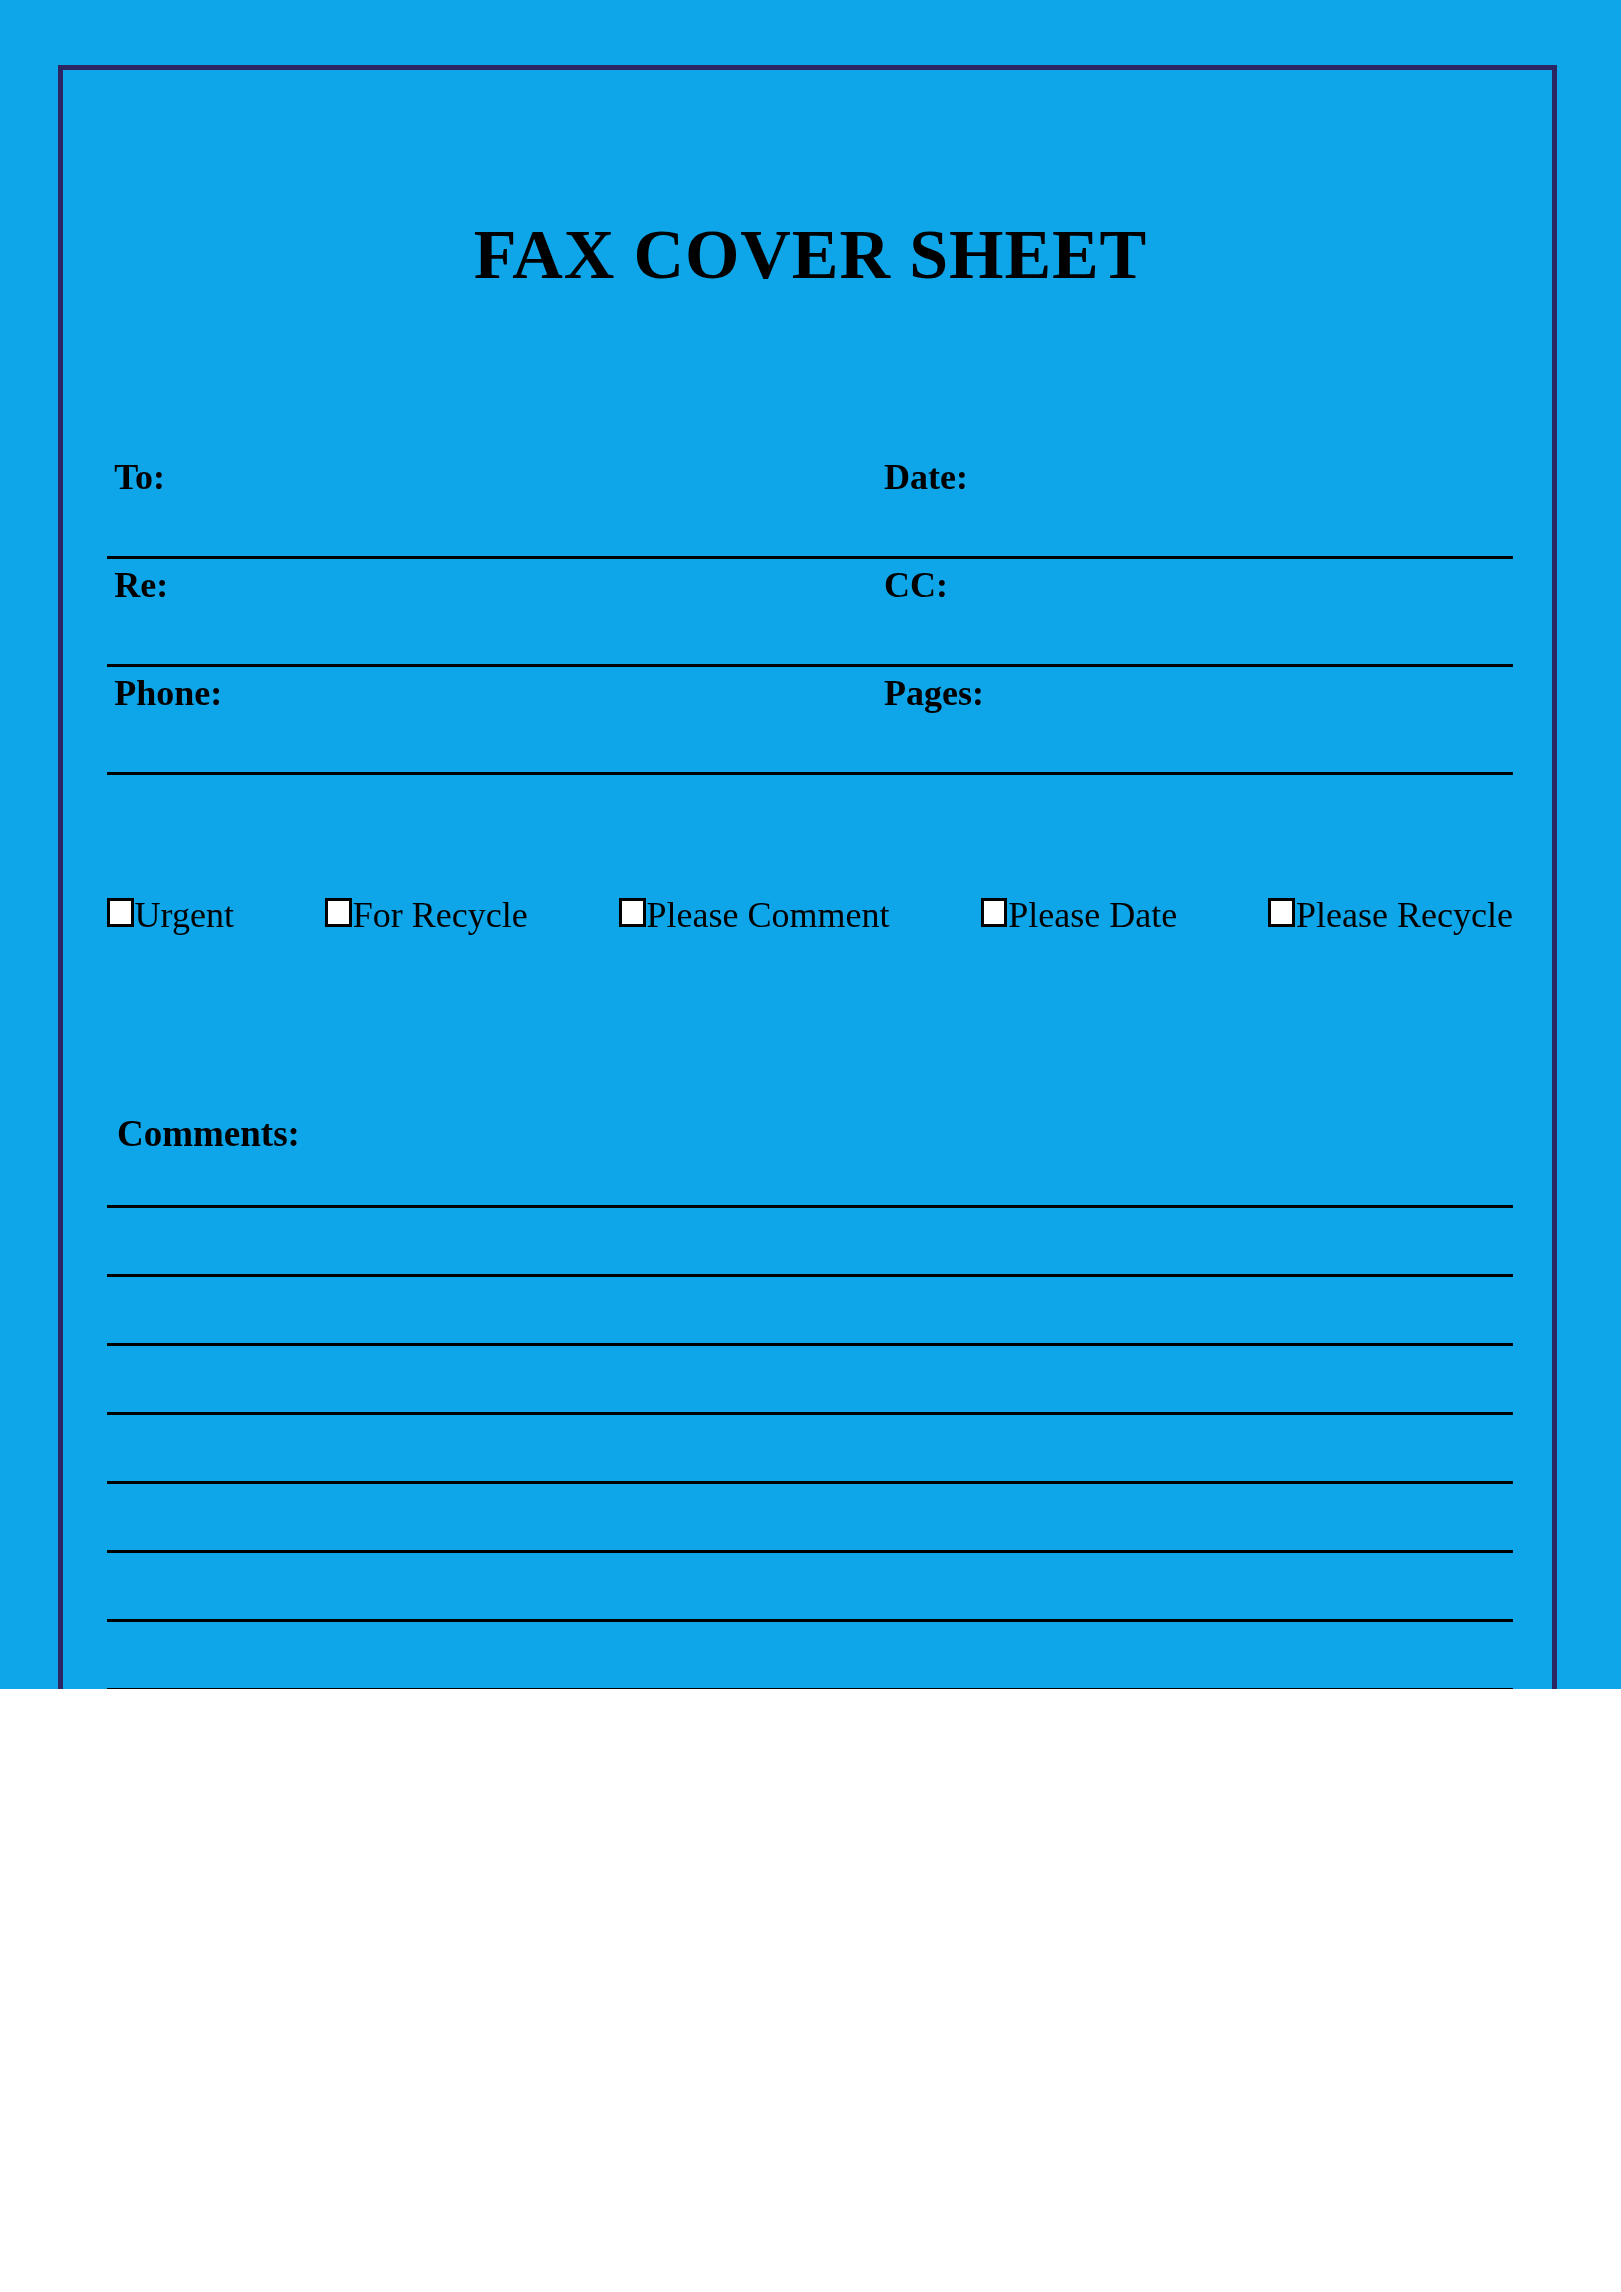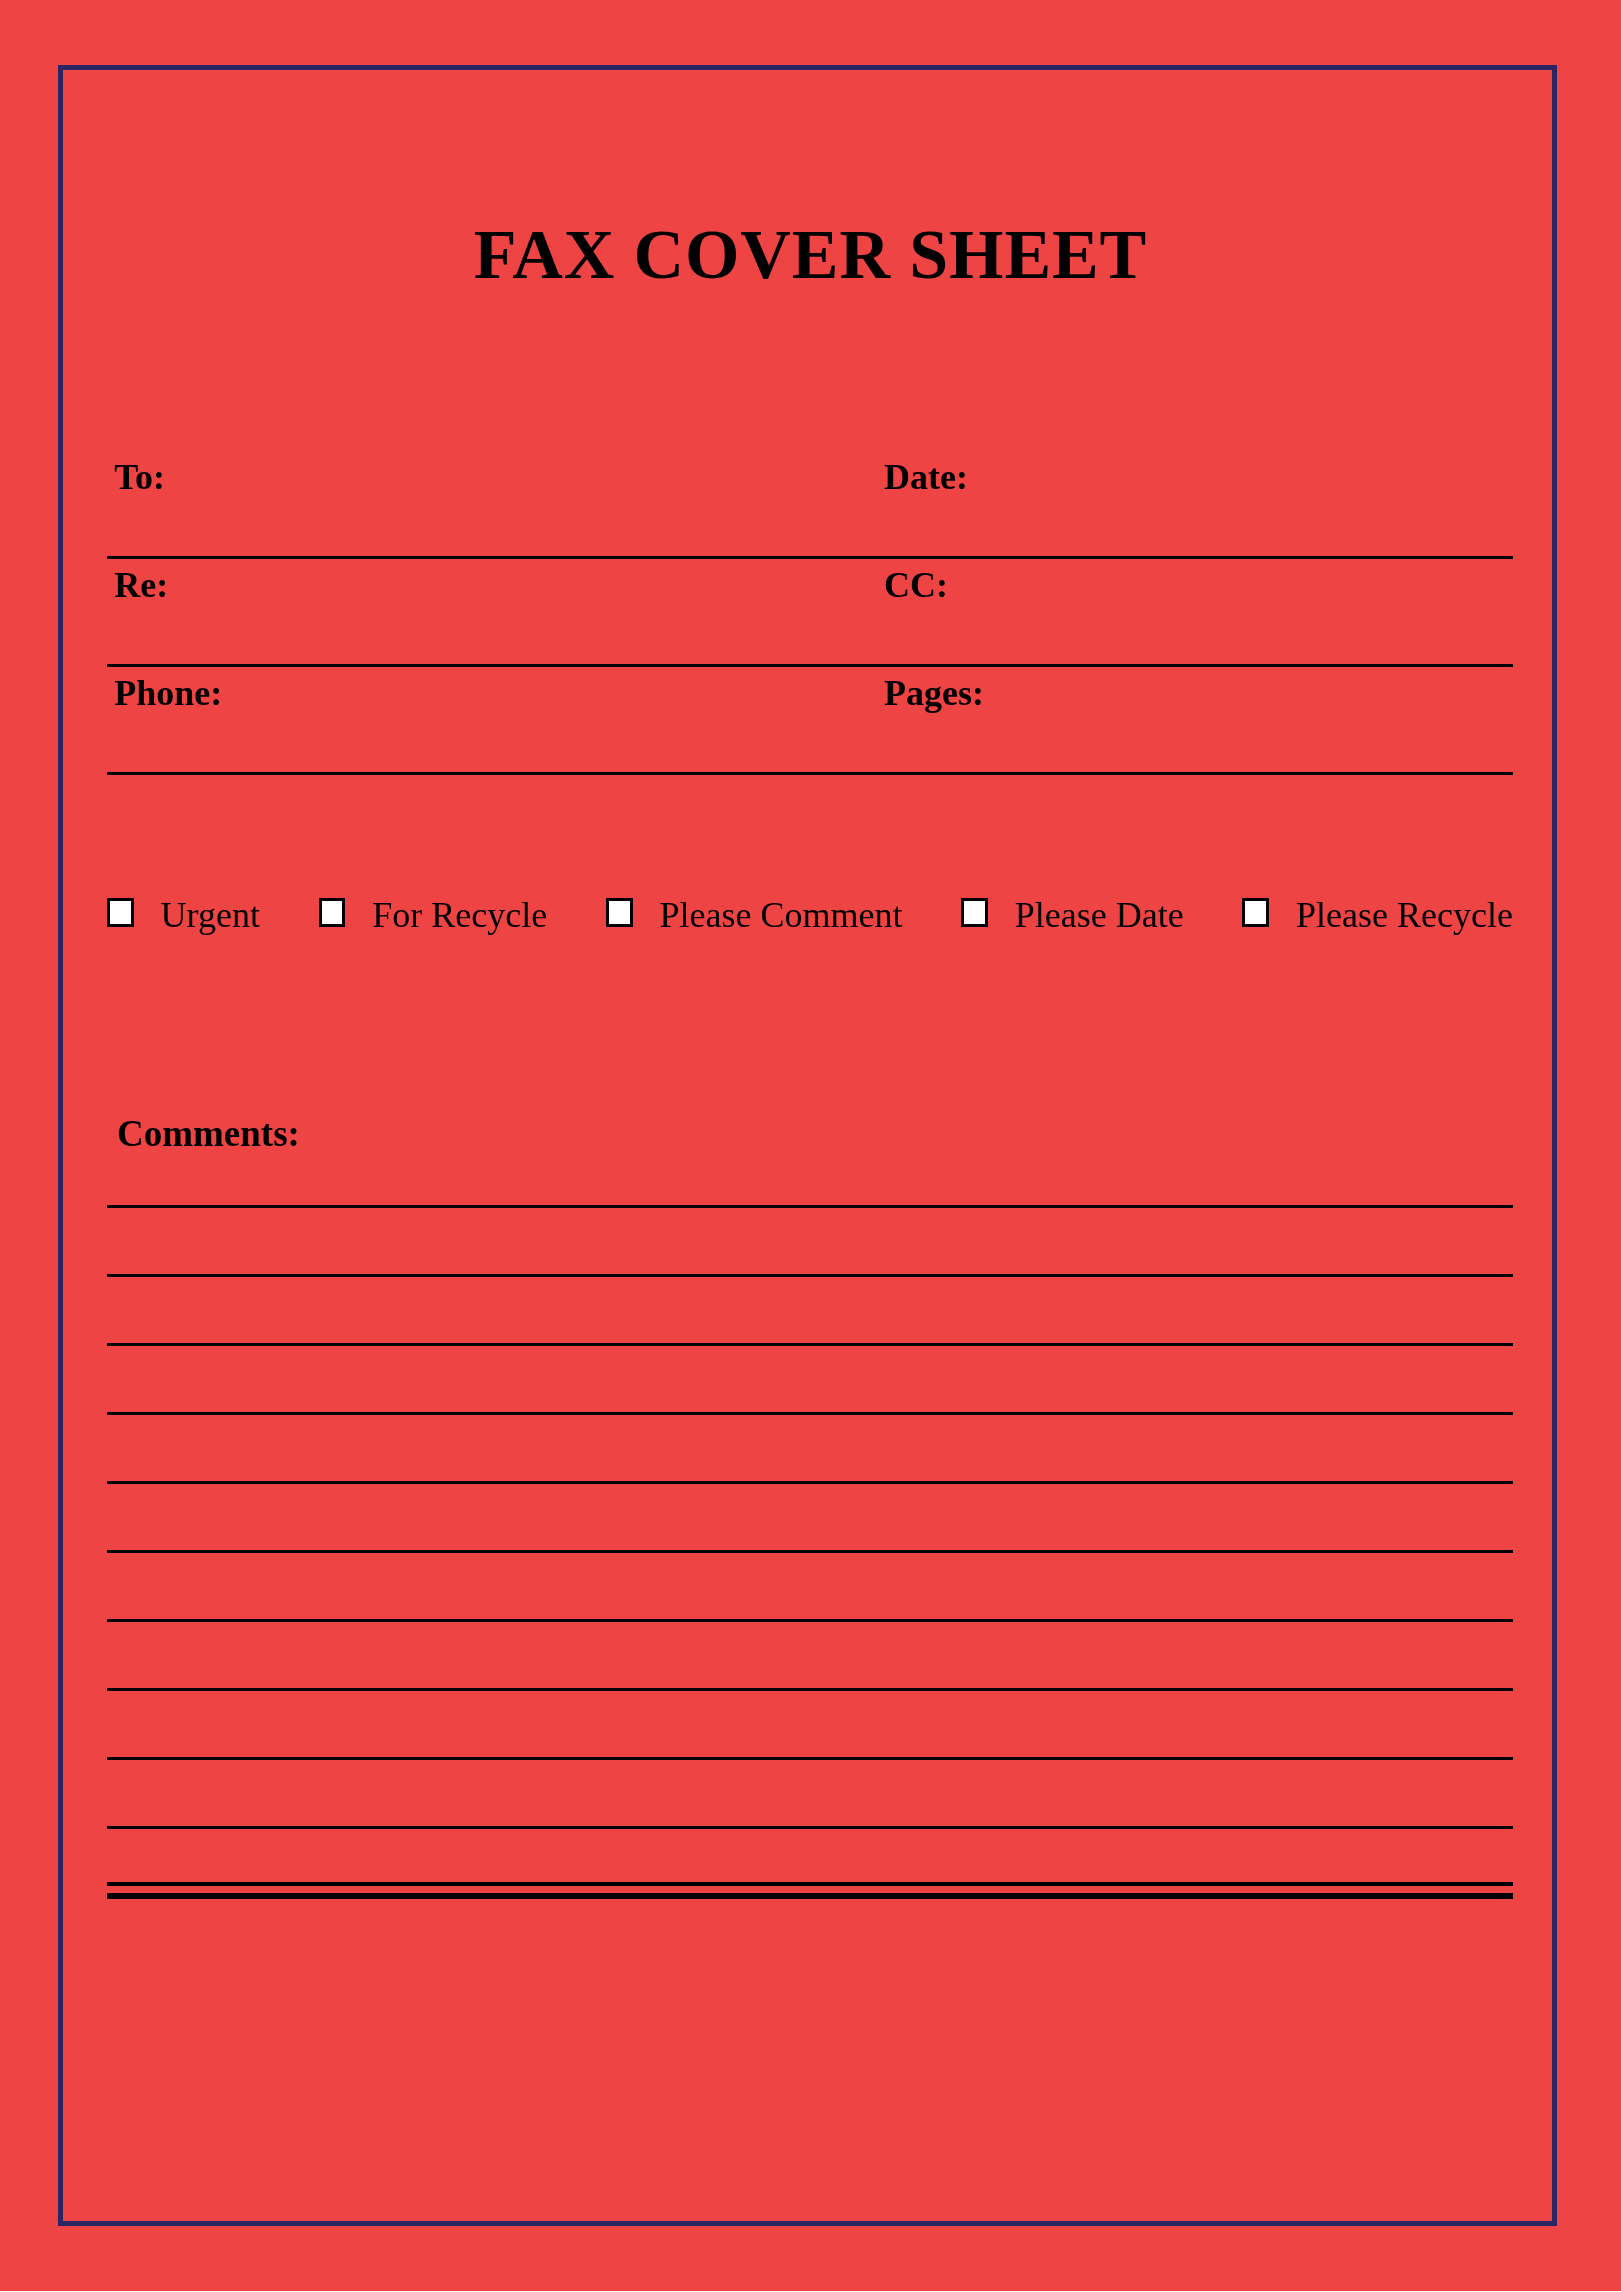--- a/index.html
+++ b/index.html
@@ -3,22 +3,22 @@
 <meta charset="utf-8">
 <style>
   html, body {
     margin: 0;
     padding: 0;
     background: #ffffff;
   }
   .page {
     position: relative;
     width: 1621px;
-    height: 2291px;
-    background: #ef4444;
+    height: 1689px;
+    background: #0ea5e9;
     font-family: "Liberation Serif", "DejaVu Serif", serif;
     color: #000000;
     overflow: hidden;
   }
   .border-frame {
     position: absolute;
     left: 58px;
     top: 65px;
     width: 1499px;
     height: 2161px;
@@ -64,21 +64,21 @@
     left: 107px;
     top: 894px;
     width: 1406px;
     display: flex;
     justify-content: space-between;
     align-items: center;
   }
   .checkbox-item {
     display: flex;
     align-items: center;
-    gap: 27px;
+    gap: 1px;
     font-size: 36px;
     white-space: nowrap;
   }
   .checkbox-box {
     display: inline-block;
     width: 20.6px;
     height: 23px;
     border: 3.6px solid #000000;
     background: #ffffff;
     flex: 0 0 auto;

